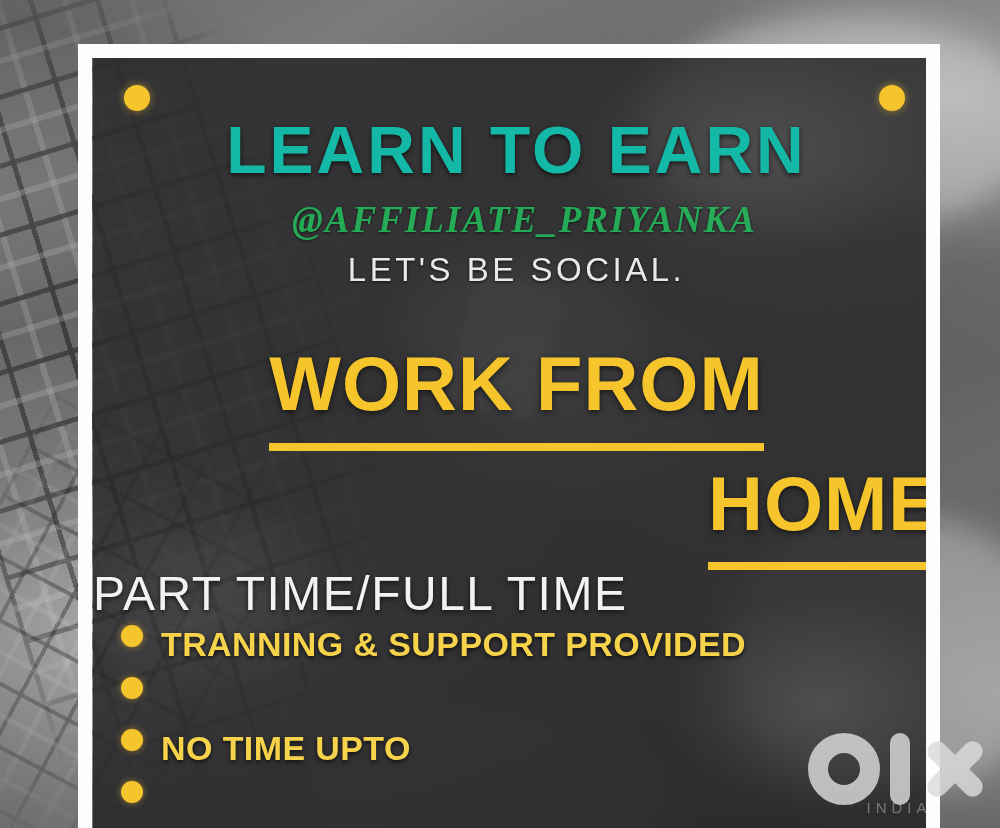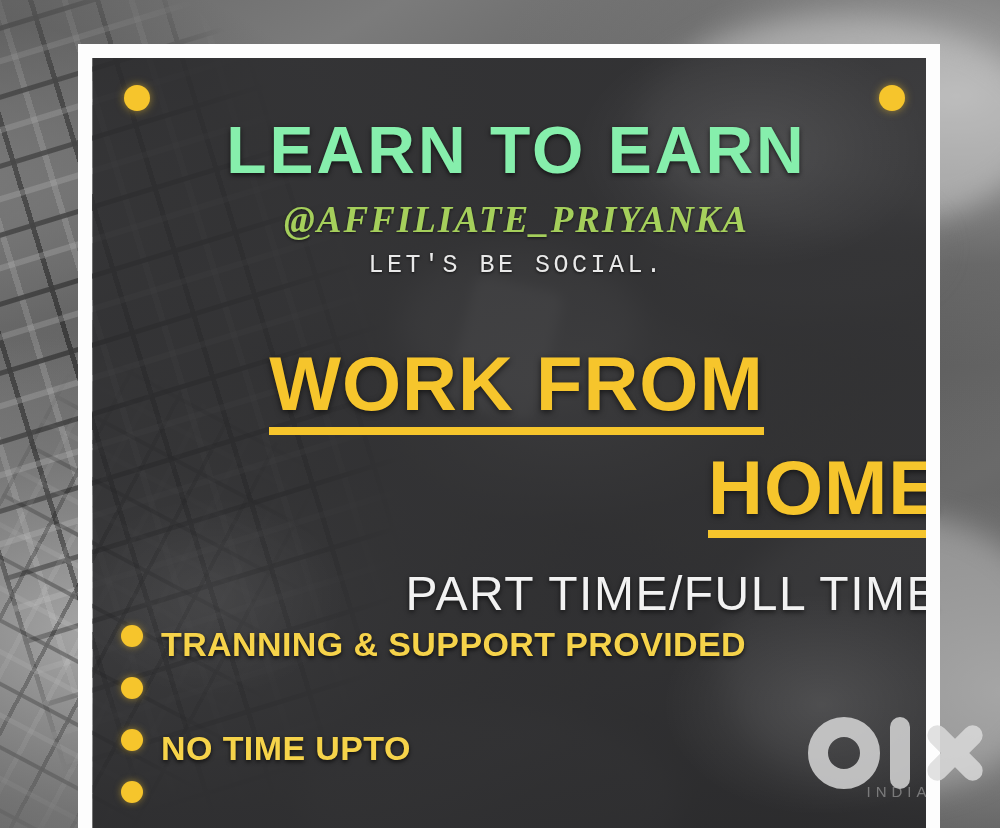--- a/index.html
+++ b/index.html
@@ -166,50 +166,51 @@
   .headline {
     position: absolute;
     left: 0;
     top: 55px;
     width: 100%;
     text-align: center;
     font-family: "Liberation Sans", sans-serif;
     font-weight: bold;
     font-size: 66px;
     letter-spacing: 3px;
-    color: #86efac;
+    color: #14b8a6;
     text-shadow: 0 2px 5px rgba(0,0,0,0.65);
     white-space: nowrap;
   }
 
   .handle {
     position: absolute;
     left: 0;
     top: 141px;
     width: 100%;
     text-align: center;
     font-family: "Liberation Serif", serif;
     font-style: italic;
     font-weight: bold;
     font-size: 37px;
     letter-spacing: 2px;
-    color: #bef264;
+    color: #22c55e;
     opacity: 0.82;
     text-shadow: 0 1px 3px rgba(0,0,0,0.7);
     white-space: nowrap;
+    padding-left: 8px;
   }
 
   .tagline {
     position: absolute;
     left: 0;
     top: 194px;
     width: 100%;
     text-align: center;
-    font-family: Liberation Mono, monospace;
-    font-size: 25px;
+    font-family: Liberation Sans, sans-serif;
+    font-size: 33px;
     letter-spacing: 3.5px;
     color: #e9e9e9;
     text-shadow: 0 1px 3px rgba(0,0,0,0.7);
     white-space: nowrap;
   }
 
   .wfh {
     position: absolute;
     left: 0;
     top: 288px;
@@ -223,30 +224,30 @@
   }
   .wfh-line {
     display: block;
     font-size: 76px;
     letter-spacing: 1px;
     white-space: nowrap;
   }
   .wfh-line span.u {
     display: inline-block;
     border-bottom: 8px solid #f6c52c;
-    padding-bottom: 4px;
+    padding-bottom: 20px;
   }
   .wfh-line.second { margin-top: 14px; text-align: right; }
 
   .parttime {
     position: absolute;
     left: 0;
     top: 509px;
     width: 100%;
-    text-align: right;
+    text-align: left;
     font-family: "Liberation Sans", sans-serif;
     font-size: 48px;
     letter-spacing: 1.5px;
     color: #f2f2f2;
     text-shadow: 0 2px 5px rgba(0,0,0,0.65);
     white-space: nowrap;
   }
 
   .bullets {
     position: absolute;
@@ -276,21 +277,21 @@
     letter-spacing: 0.4px;
     color: #f6d34a;
     text-shadow: 0 2px 4px rgba(0,0,0,0.7);
     white-space: nowrap;
   }
 
   
   .olx-watermark {
     position: absolute;
     right: 10px;
-    bottom: 28px;
+    bottom: 12px;
     z-index: 7;
     opacity: 0.82;
     text-align: center;
     pointer-events: none;
   }
   .olx-marks {
     display: flex;
     align-items: center;
     justify-content: center;
     gap: 10px;

